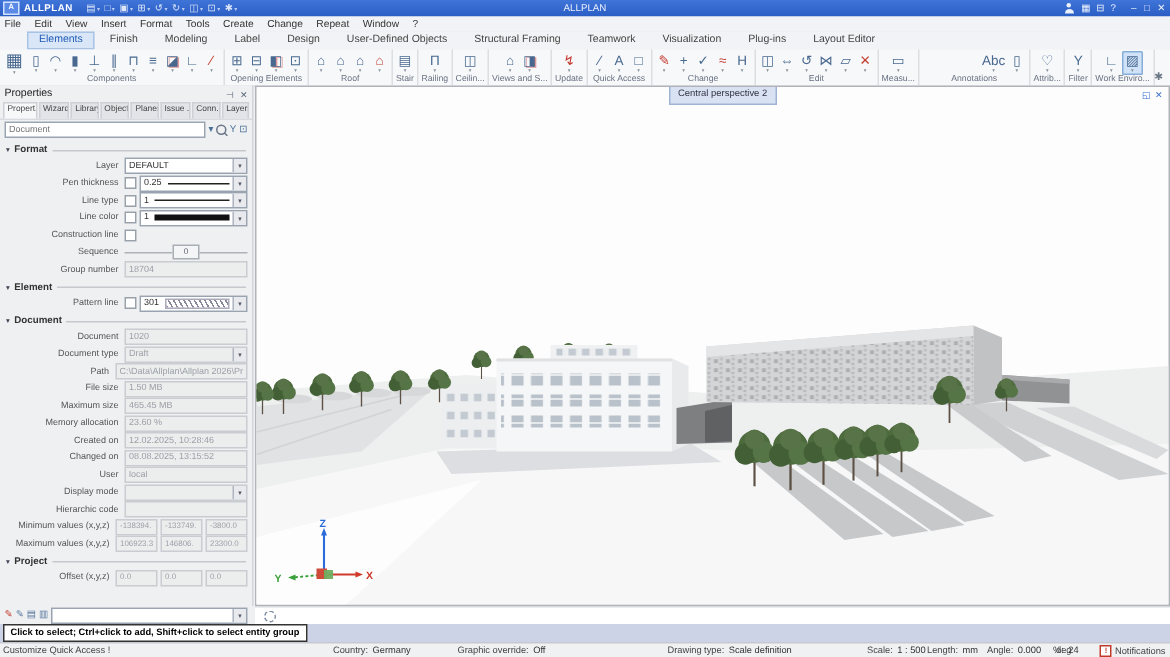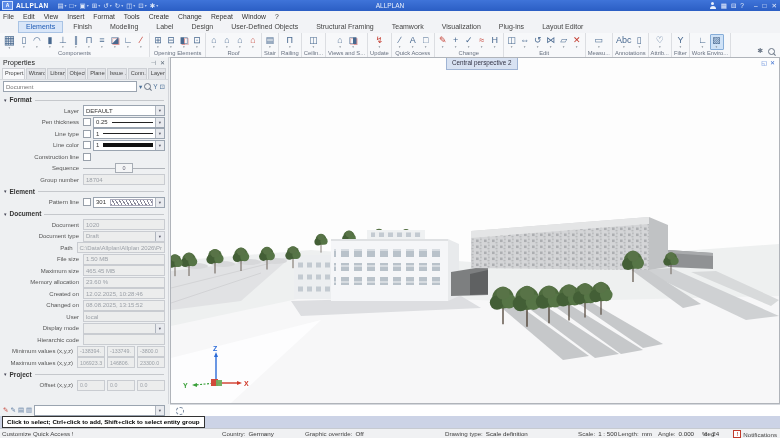--- a/index.html
+++ b/index.html
@@ -32,21 +32,21 @@
     display:flex;align-items:flex-end;padding-left:18px;gap:2px;}
   .rtab{font-size:7px;color:#444;padding:1px 7px 2px;border:1px solid transparent;}
   .rtab.active{background:#d9e6f8;border:1px solid #a9c3e4;color:#1f5bb5;}
   
   #ribbon{position:absolute;left:0;top:33px;width:780px;height:24px;background:#f7f8fa;
     border-bottom:1px solid #d5d8dd;display:flex;align-items:stretch;}
   .rgroup{display:flex;flex-direction:column;border-right:1px solid #dcdee2;padding:0 2px;}
   .ricons{display:flex;gap:1px;height:17px;align-items:center;justify-content:center;}
   .ricon{display:flex;flex-direction:column;align-items:center;width:12px;}
   .ricon.tall{width:15px;}
-  .ricon.wide{width:17px;}
+  .ricon.wide{width:17px;margin-left:39px;}
   .ricon.sel{background:#cfe2f7;border:1px solid #86add8;border-radius:1px;}
   .rg{font-size:9px;line-height:11px;color:#48688f;}
   .ricon.tall .rg{font-size:12px;line-height:13px;}
   .rg.red{color:#c43c30;}
   .rg.mix{color:#48688f;text-shadow:1px 1px 0 #d99;}
   .ricon .car{font-size:3.5px;line-height:3px;color:#8a929c;}
   .glabel{font-size:5.8px;color:#687180;text-align:center;height:7px;line-height:7px;white-space:nowrap;}
   #ribbonright{margin-left:auto;display:flex;align-items:flex-end;gap:5px;padding:0 5px 2px 0;}
   .gearglyph{color:#6a7686;font-size:7px;}
   .sglass{position:relative;width:5px;height:5px;border:1px solid #6a7686;border-radius:50%;display:inline-block;}

